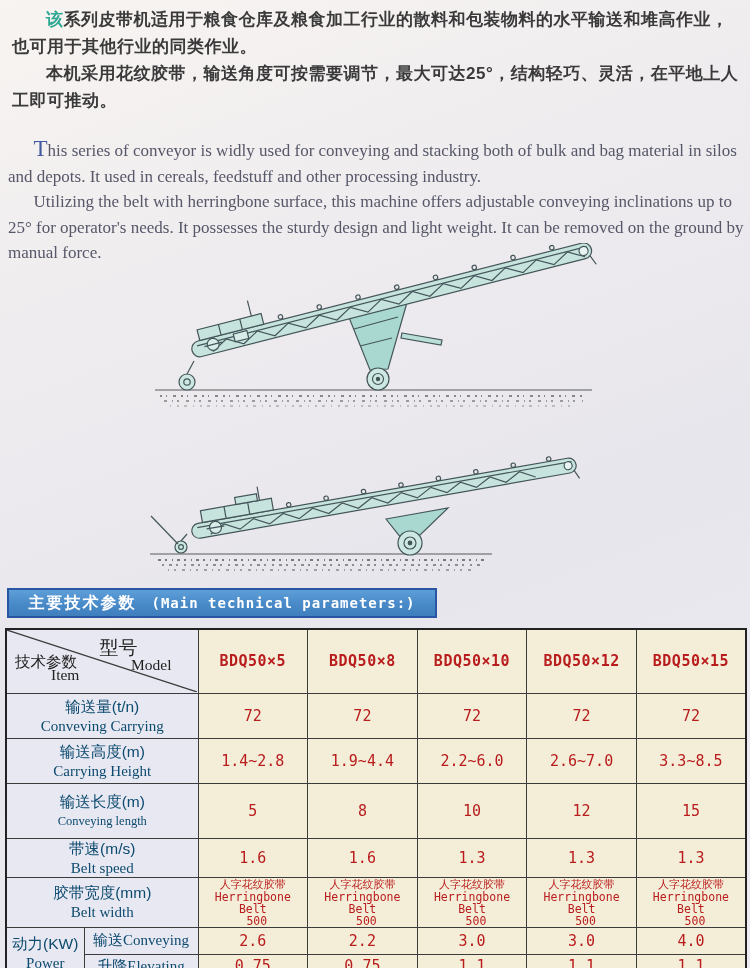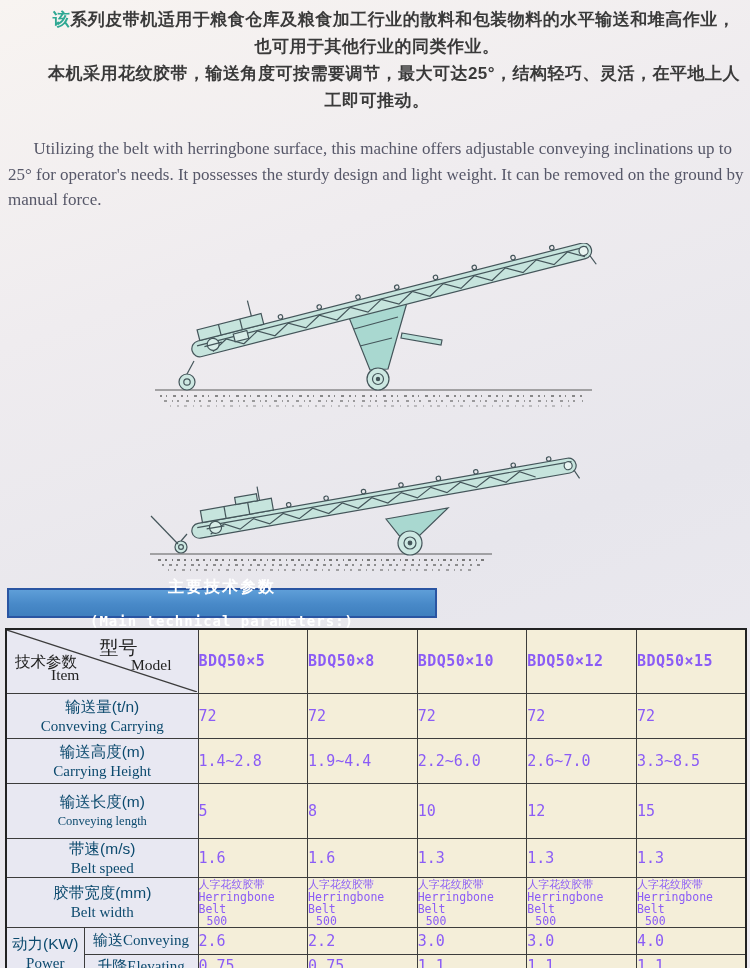--- a/index.html
+++ b/index.html
@@ -7,42 +7,42 @@
     position:relative;
     width:750px;height:968px;
     background:linear-gradient(160deg,#f8f4f1 0%,#efecef 28%,#e7e6ec 58%,#eeecf2 100%);
     font-family:"Liberation Sans",sans-serif;
     overflow:hidden;
     color:#333;
   }
   
   .cn-block{position:absolute;top:6px;left:12px;right:8px;
     font-size:17px;line-height:27px;font-weight:600;letter-spacing:.5px;color:#3a3a3a;}
-  .cn-block p{margin:0;text-indent:2em;text-align:center;}
+  .cn-block p{margin:0;text-indent:2em;}
   .first-char{color:#2fa893;font-weight:700;}
   
   .en-block{position:absolute;top:136px;left:8px;right:4px;
     font-family:"Liberation Serif",serif;font-size:17px;line-height:25.5px;color:#565768;}
   .en-block p{margin:0;text-indent:1.5em;}
   .dropcap{font-size:23px;color:#44599f;}
   
   .fig{position:absolute;left:0;}
   
   .title-bar{position:absolute;top:588px;left:7px;width:430px;height:30px;box-sizing:border-box;
     background:linear-gradient(180deg,#5e9ed8 0%,#4889c8 55%,#3f7fbe 100%);
     border:2px solid #2a55a2;color:#fff;
-    display:flex;align-items:center;justify-content:center;gap:15px;flex-direction:column;}
+    display:flex;align-items:center;justify-content:center;gap:15px;}
   .tb-cn{font-size:16px;font-weight:bold;letter-spacing:2px;}
   .tb-en{font-family:"DejaVu Sans Mono",monospace;font-size:14px;font-weight:bold;letter-spacing:1px;}
   
   .params{position:absolute;top:628px;left:5px;width:740px;
     border-collapse:collapse;table-layout:fixed;border:2px solid #222;}
   .params td{border:1px solid #3c3c3c;padding:0;overflow:hidden;}
-  .val{background:#f4eed9;
-    font-family:"DejaVu Sans Mono",monospace;font-size:15px;color:#8b5cf6;}
+  .val{background:#f4eed9;text-align:center;
+    font-family:"DejaVu Sans Mono",monospace;font-size:15px;color:#b91c1c;}
   .model{font-weight:bold;letter-spacing:.5px;}
   .lbl{background:#e8e8f2;text-align:center;color:#0c4a6e;}
   .lcn{display:block;font-size:15.5px;line-height:20px;}
   .len{display:block;font-family:"Liberation Serif",serif;font-size:15px;line-height:18px;}
   .len.sm{font-size:12.5px;}
   .sub{font-size:15px;}
   .sub span{font-family:"Liberation Serif",serif;font-size:15px;}
   .bcn{display:block;font-size:11px;line-height:12px;margin-top:1px;}
   .ben{display:block;font-family:"DejaVu Sans Mono",monospace;font-size:11.5px;line-height:12px;}
   .bsz{display:block;font-family:"DejaVu Sans Mono",monospace;font-size:11.5px;line-height:12px;padding-left:8px;}
@@ -58,20 +58,21 @@
 <body>
 
 <div class="page">
 
   <div class="cn-block">
     <p><span class="first-char">该</span><span>系列皮带机适用于粮食仓库及粮食加工行业的散料和包装物料的水平输送和堆高作业，也可用于其他行业的同类作业。</span></p>
     <p>本机采用花纹胶带，输送角度可按需要调节，最大可达25°，结构轻巧、灵活，在平地上人工即可推动。</p>
   </div>
 
   <div class="en-block">
+    <p><span class="dropcap">T</span><span>his series of conveyor is widly used for conveying and stacking both of bulk and bag material in silos and depots.  It used in cereals, feedstuff and other processing industry.</span></p>
     <p>Utilizing the belt with herringbone surface, this machine offers adjustable conveying inclinations up to 25° for operator's needs.  It possesses the sturdy design and light weight. It can be removed on the ground by manual force.</p>
   </div>
 
   <svg class="fig" style="top:243px" width="750" height="178" viewBox="0 0 750 178">
     <g stroke="#44555a" stroke-width="1.2" fill="none">
       <line x1="155" y1="147" x2="592" y2="147" stroke="#5a5a5a"></line>
       <path d="M160 153 H586" stroke="#6e6e6e" stroke-width="2" stroke-dasharray="2 4 1 6 3 5" opacity="0.8"></path>
       <path d="M164 158 H583" stroke="#6e6e6e" stroke-width="2" stroke-dasharray="3 5 1 4 2 7" opacity="0.65"></path>
       <path d="M170 163 H575" stroke="#6e6e6e" stroke-width="1.6" stroke-dasharray="1 6 2 5 3 6" opacity="0.5"></path>
 

